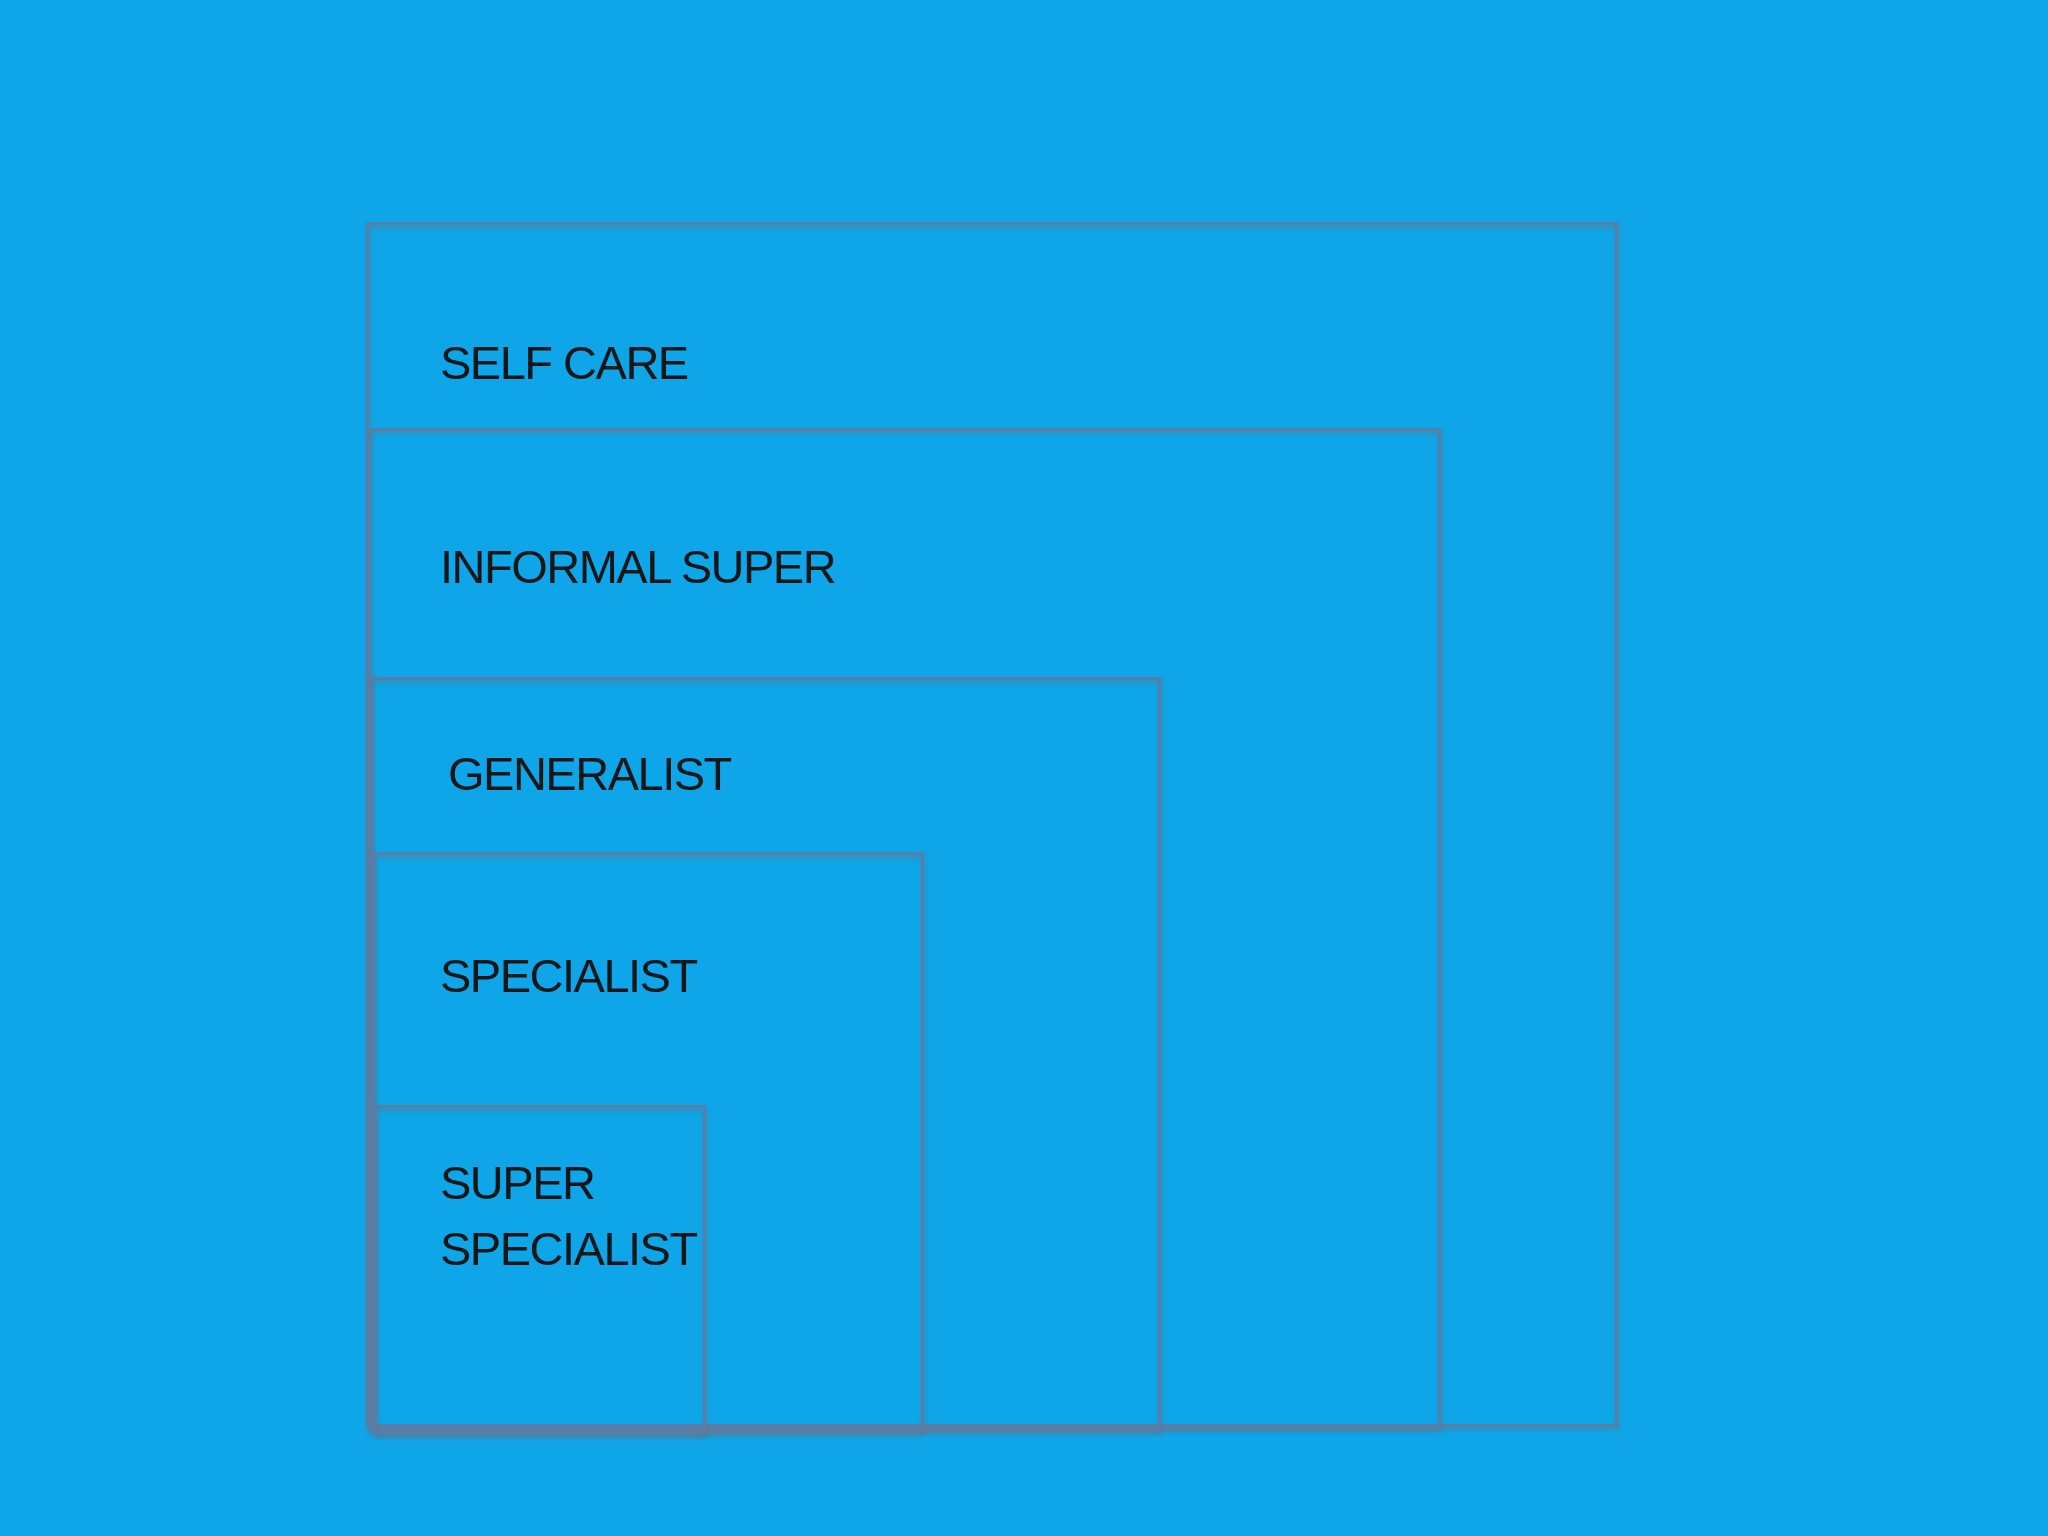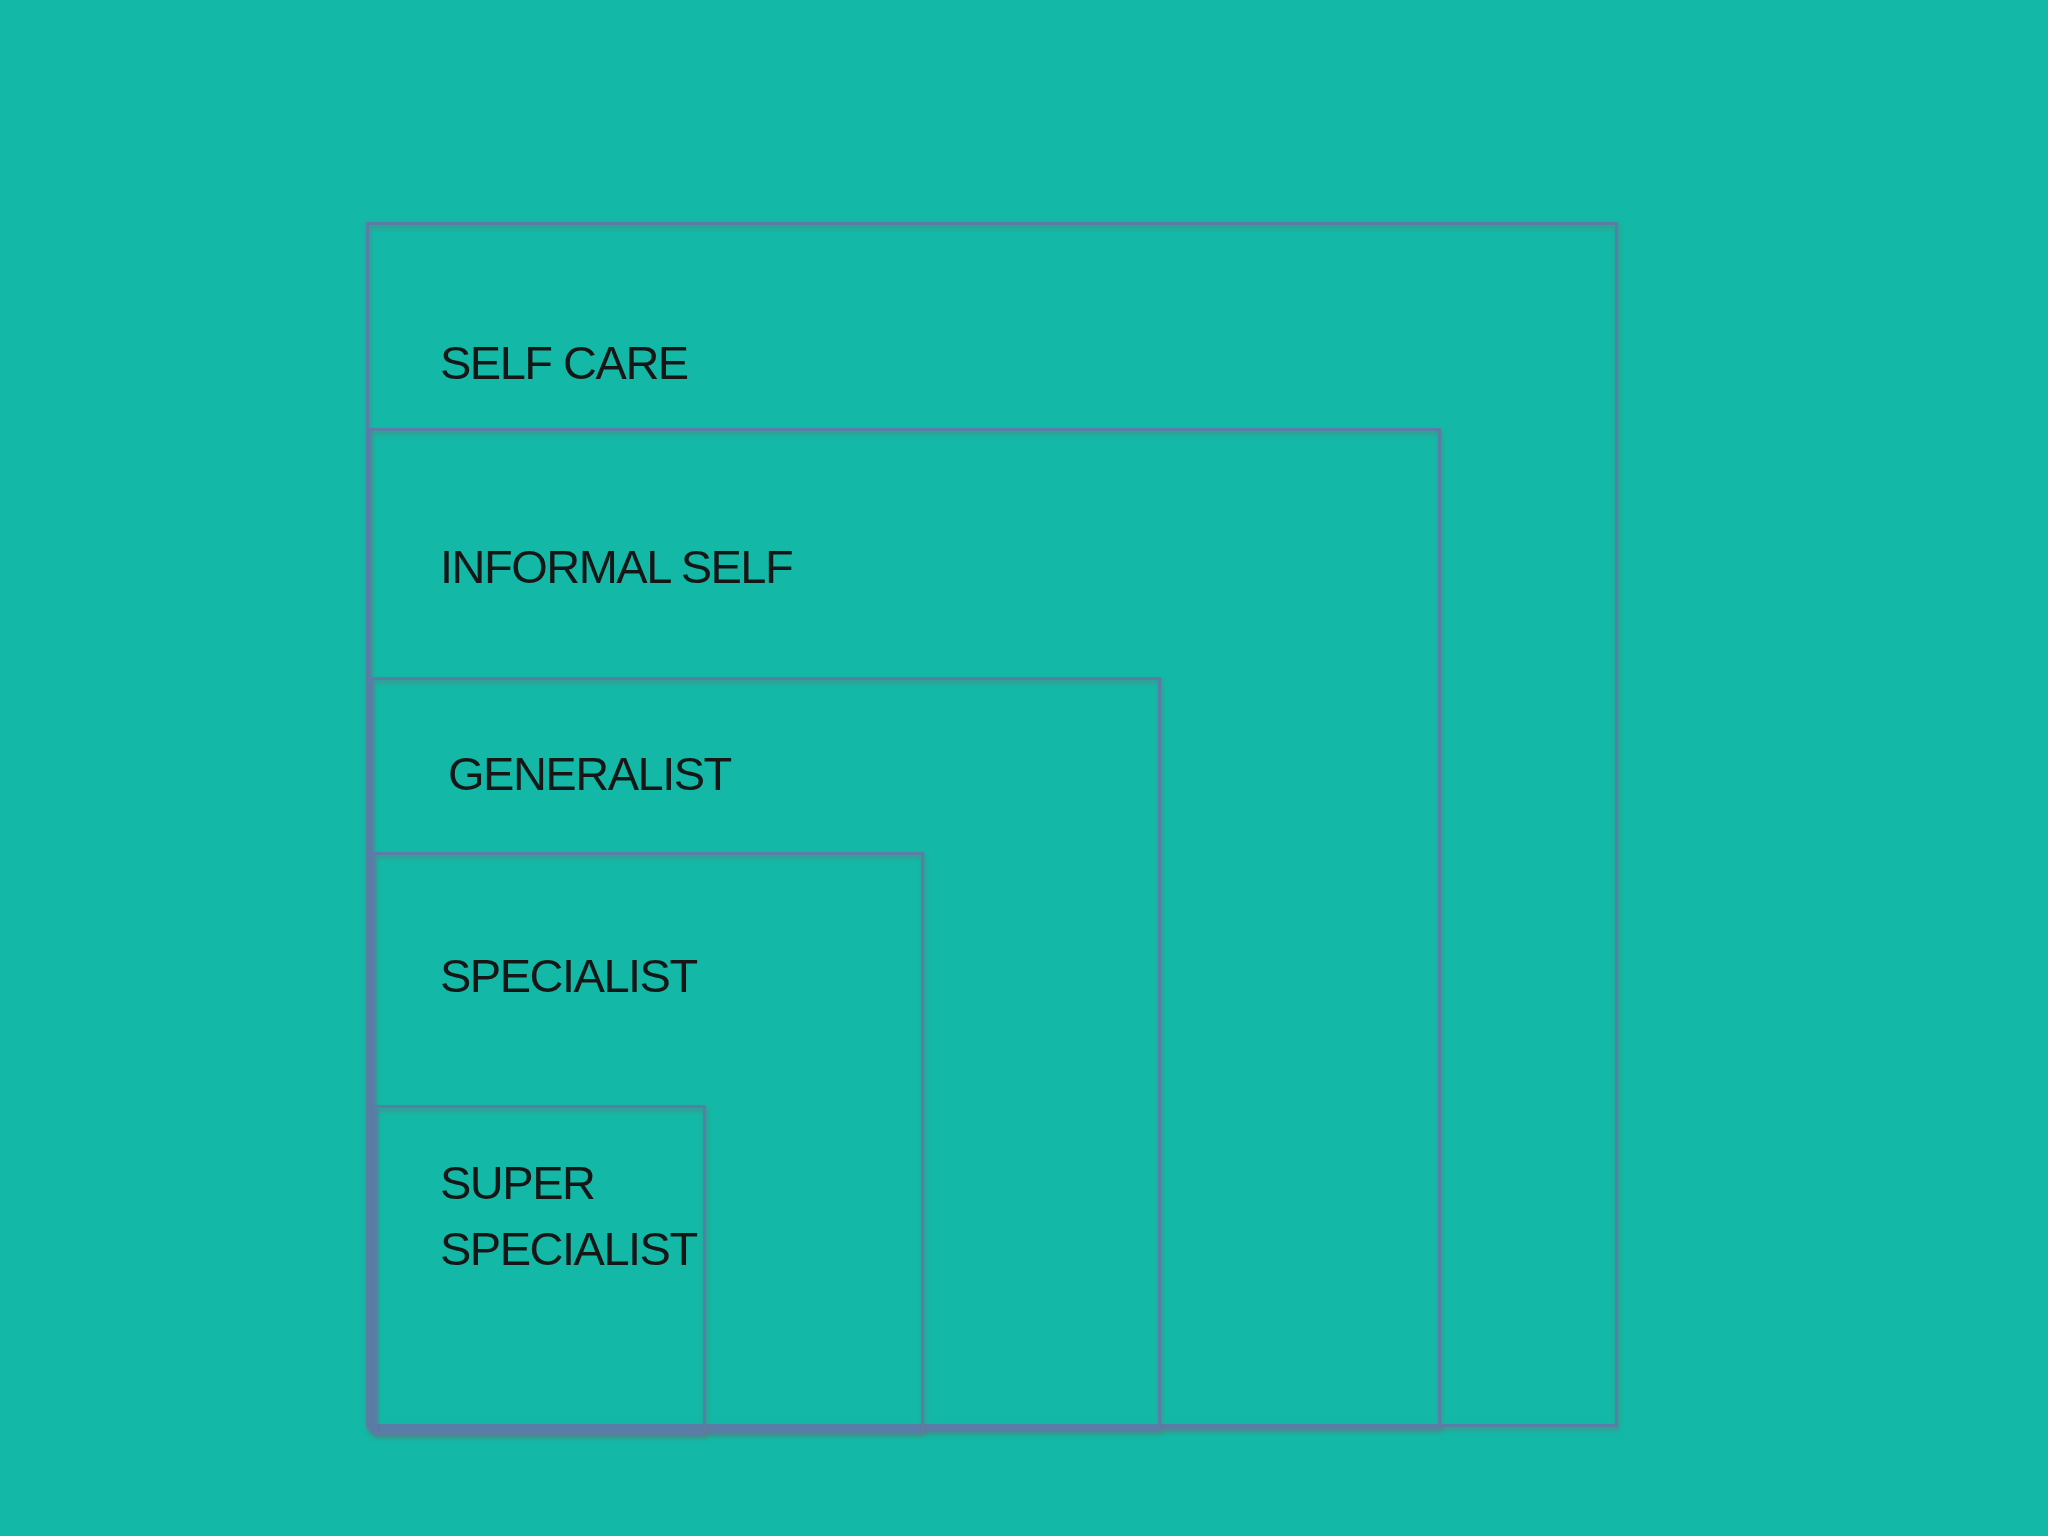--- a/index.html
+++ b/index.html
@@ -5,21 +5,21 @@
   html, body {
     margin: 0;
     padding: 0;
     background: #ffffff;
   }
   .stage {
     position: relative;
     width: 2048px;
     height: 1536px;
     overflow: hidden;
-    background: #14b8a6;
+    background: #0ea5e9;
     font-family: "Liberation Sans", "DejaVu Sans", sans-serif;
   }
   
   .level-box {
     position: absolute;
     border: 3px solid #5a7da8;
     background: transparent;
     filter: drop-shadow(1px 3px 2px rgba(110,110,115,0.55));
   }
   .box-1 { left: 366px; top: 222px;  width: 1246px; height: 1199px; }
@@ -49,18 +49,18 @@
 
 <div class="stage">
 
   <div class="level-box box-1"></div>
   <div class="level-box box-2"></div>
   <div class="level-box box-3"></div>
   <div class="level-box box-4"></div>
   <div class="level-box box-5"></div>
 
   <div class="level-label lab-1">SELF CARE</div>
-  <div class="level-label lab-2">INFORMAL SELF</div>
+  <div class="level-label lab-2">INFORMAL SUPER</div>
   <div class="level-label lab-3">GENERALIST</div>
   <div class="level-label lab-5">SUPER SPECIALIST</div>
   <div class="level-label lab-4">SPECIALIST</div>
 
 </div>
 
 </body></html>

